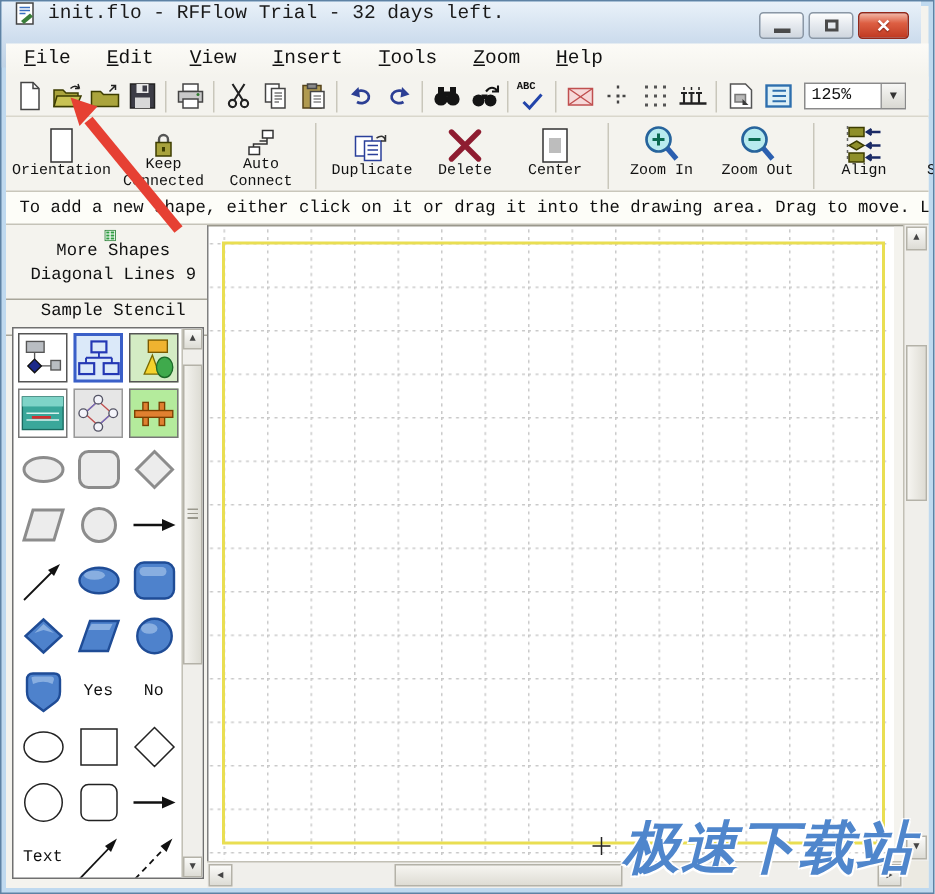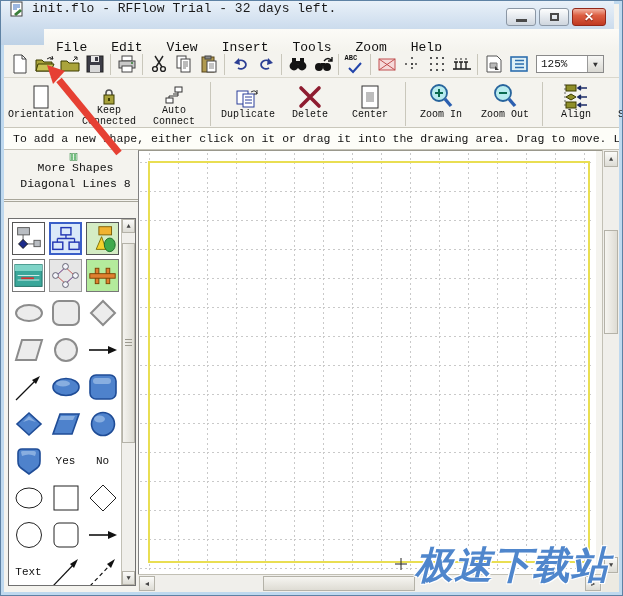--- a/index.html
+++ b/index.html
@@ -16,21 +16,21 @@
   .winbtns{position:absolute;right:8px;top:7px;display:flex;gap:3px;}
   .wbtn{width:30px;height:18px;border:1px solid #8b97a5;border-radius:3px;
     background:linear-gradient(#fdfdfd,#e7ebf0 45%,#cfd6de);display:flex;align-items:center;justify-content:center;}
   .wbtn.close{width:34px;border:1px solid #93281a;background:linear-gradient(#f2b5a4,#dd5f43 40%,#c03a22);}
   .glyph-min{width:11px;height:3px;background:#4a4a4a;margin-top:6px;}
   .glyph-max{width:9px;height:8px;border:2px solid #4a4a4a;}
   .glyph-close{color:#fff;font-weight:bold;font-size:12px;font-family:"Liberation Sans",sans-serif;text-shadow:0 1px 1px #7a1508;}
 
   
   .menubar{position:absolute;left:3px;top:28px;right:3px;height:38px;
-    background:linear-gradient(#fcfbf7,#efeee7);border-bottom:1px solid #d9d7cc;display:flex;align-items:center;margin-left:40px;}
+    background:linear-gradient(#fcfbf7,#efeee7);border-bottom:1px solid #d9d7cc;display:flex;align-items:flex-start;}
   .menu-item{font-size:13px;color:#111;padding:2px 12px 2px 12px;white-space:nowrap;}
   .menu-item u{text-decoration:underline;}
 
   
   .toolbar1{position:absolute;left:3px;top:50px;right:3px;height:27px;background:#f4f3ee;
     border-bottom:1px solid #d9d7cc;display:flex;align-items:center;padding:0 3px;}
   .tb1btn{width:25px;height:23px;display:flex;align-items:center;justify-content:center;flex:none;}
   .sep{width:1px;height:21px;background:#c9c7bb;margin:0 3px;flex:none;}
   .zoombox{margin-left:5px;width:68px;height:18px;border:1px solid #8a8a8a;background:#fff;display:flex;flex:none;}
   .zoombox .zv{flex:1;font-size:11px;padding:2px 0 0 4px;color:#111;}
@@ -407,23 +407,26 @@
             <rect x="8" y="2.5" width="4.5" height="2.5"></rect>
         <rect x="2.5" y="6.3" width="4" height="2.5"></rect>
             <rect x="8" y="6.3" width="4.5" height="2.5"></rect>
         <rect x="2.5" y="10" width="4" height="2.5"></rect>
             <rect x="8" y="10" width="4.5" height="2.5"></rect>
           </g>
       </svg>
       <span>More Shapes</span>
     </div>
     <div class="side-row" style="margin-top:3px">
-      <span>Diagonal Lines 8</span>
+      <span>Diagonal Lines 9</span>
     </div>
     <div class="side-div"></div>
+    <div class="side-row">
+      <span>Sample Stencil</span>
+    </div>
     <div class="side-div"></div>
 
     <div class="palette">
       <div class="pal-grid">
 
         <span class="pcell box">
           <svg width="29" height="29" viewBox="0 0 32 32">
             <rect x="4" y="4" width="13" height="8" fill="#b9bdc2" stroke="#555"></rect>
             <path d="M10 12 v6 M14 22 h8" stroke="#555"></path>
             <path d="M10 17 l5 5 -5 5 -5 -5 z" fill="#1c2a8a" stroke="#111"></path>

